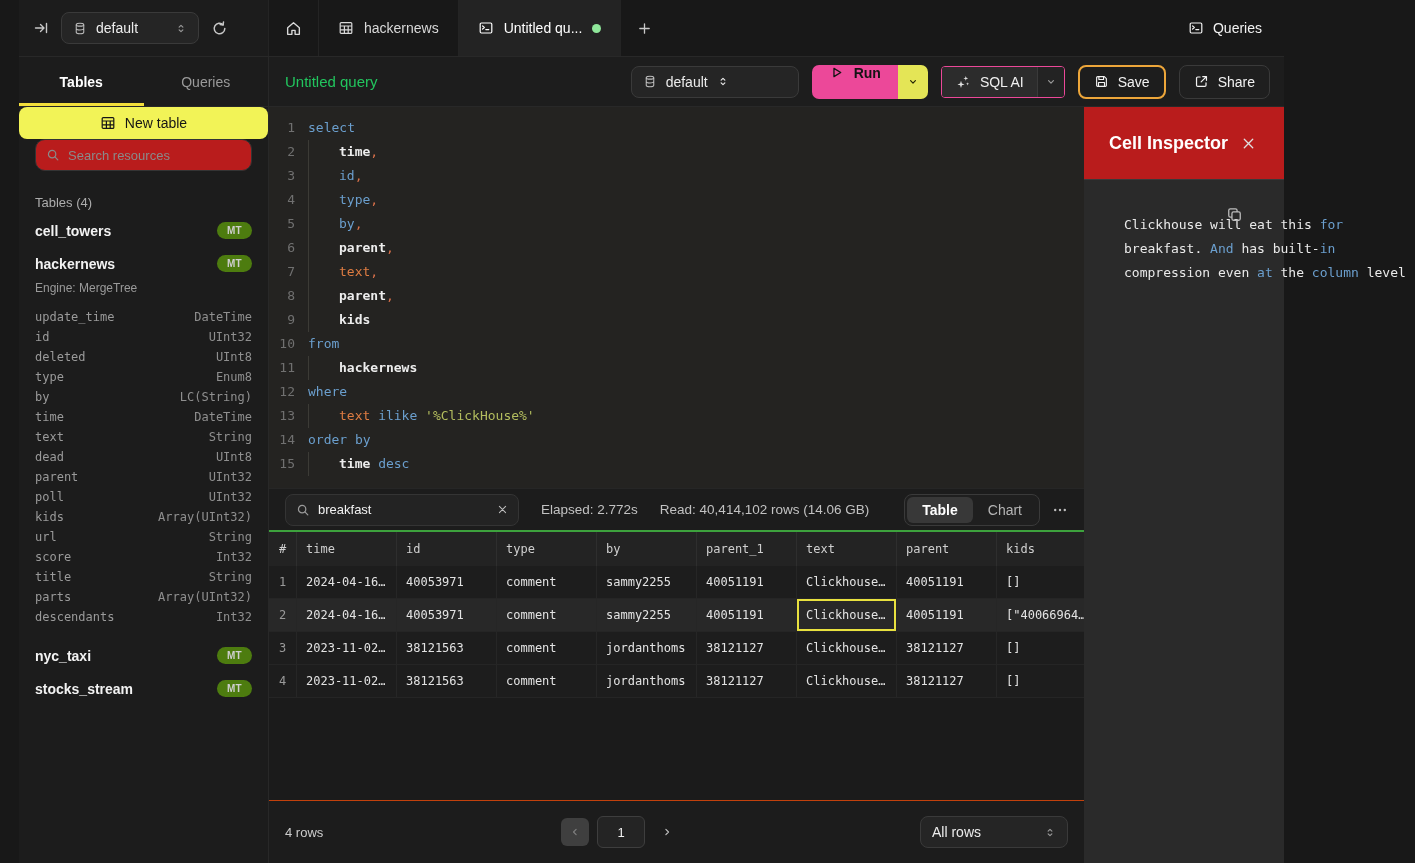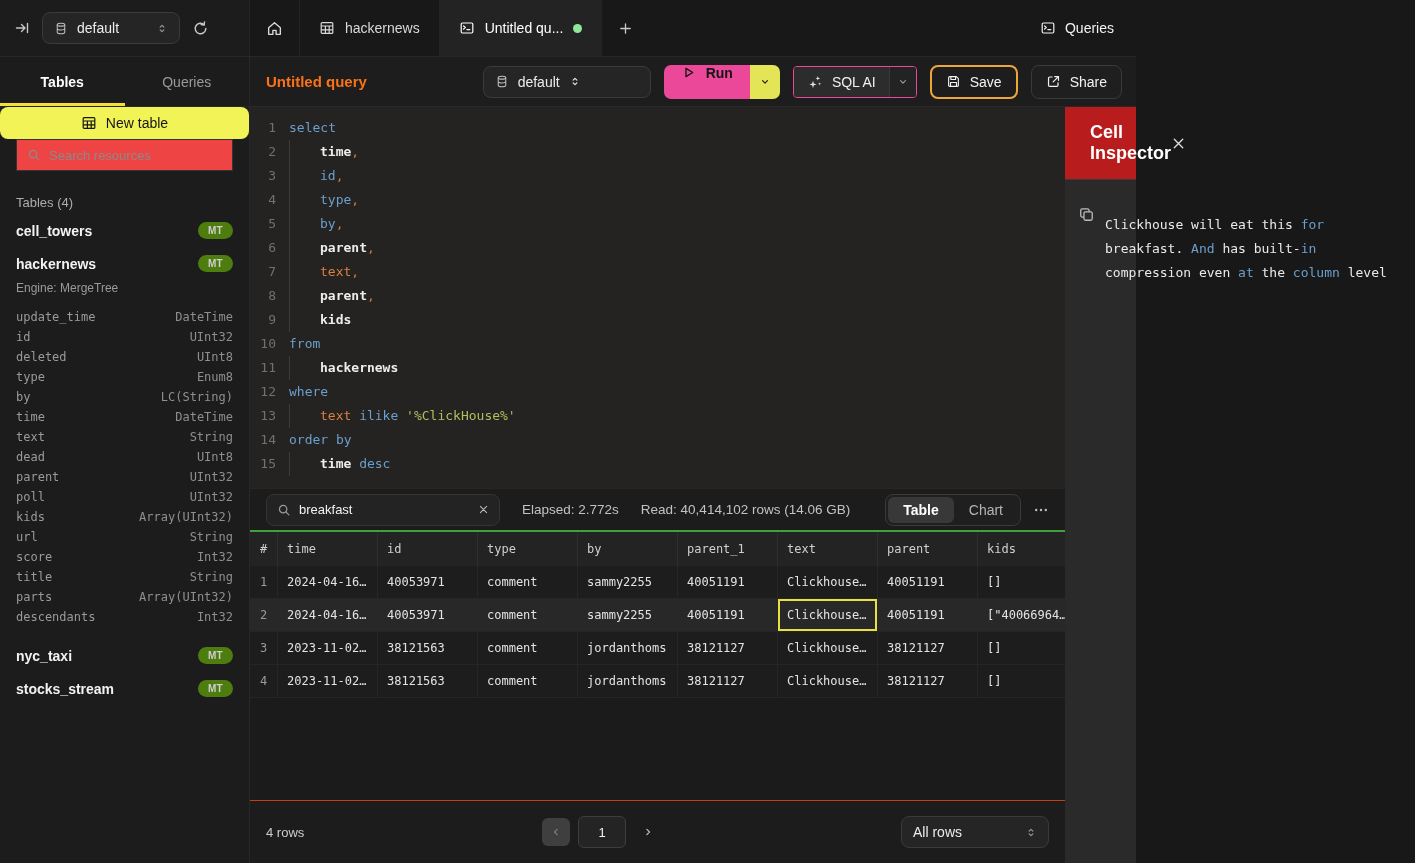--- a/index.html
+++ b/index.html
@@ -1,20 +1,20 @@
 <!DOCTYPE html>
 <html><head>
 <meta charset="utf-8">
 <style>
   * { margin:0; padding:0; box-sizing:border-box; }
   html,body { width:1415px; height:863px; overflow:hidden; }
   body { background:#181818; color:#ececec; font-family:"Liberation Sans",sans-serif; font-size:13px; }
   svg { display:block; flex:none; }
 
-  .app { width:1136px; height:863px; display:flex; flex-direction:column; }
+  .app { width:1284px; height:863px; display:flex; flex-direction:column;padding-left:19px; }
 
   
   .topbar { height:57px; display:flex; align-items:stretch; background:#181818; border-bottom:1px solid #282828; flex:none; }
   .topbar-left { width:250px; flex:none; background:#1c1c1c; display:flex; align-items:center; padding:0 14px; gap:12px; border-right:1px solid #242424; }
   .icon-btn { display:flex; align-items:center; justify-content:center; color:#c7c7c7; cursor:pointer; }
   .pill { display:flex; align-items:center; gap:9px; height:32px; padding:0 11px; border:1px solid #3a3a3a; border-radius:8px; background:#252525; color:#ececec; font-size:14px; }
   .db-pill { width:138px; }
   .db-pill .chev { margin-left:auto; color:#9a9a9a; }
   .tabs { display:flex; align-items:stretch; }
   .tab { display:flex; align-items:center; gap:10px; padding:0 19px; border-right:1px solid #242424; color:#d9d9d9; font-size:14px; cursor:pointer; }
@@ -28,36 +28,36 @@
   
   .app-body { flex:1; display:flex; min-height:0; }
 
   
   .sidebar { width:250px; flex:none; background:#1c1c1c; border-right:1px solid #282828; display:flex; flex-direction:column; overflow:hidden; }
   .side-tabs { height:50px; flex:none; display:flex; border-bottom:1px solid #282828; position:relative; }
   .side-tab { flex:1; display:flex; align-items:center; justify-content:center; font-size:14px; color:#9a9a9a; cursor:pointer; }
   .side-tab.active { color:#ffffff; font-weight:700; }
   .side-tab-underline { position:absolute; left:0; bottom:0; width:125px; height:3px; background:#f3df3b; }
   .newtable-btn { height:32px; flex:none; background:#f2f357; border-radius:8px; color:#151515; display:flex; align-items:center; justify-content:center; gap:9px; font-size:14px; font-weight:500; cursor:pointer; }
-  .search-box { margin:0 16px 10px; height:32px; flex:none; border:1px solid #343434; border-radius:0; background:#ef4444; display:flex; align-items:center; gap:8px; padding:0 10px; color:#8a8a8a; }
+  .search-box { margin:0 16px 10px; height:32px; flex:none; border:1px solid #343434; border-radius:10px; background:#b91c1c; display:flex; align-items:center; gap:8px; padding:0 10px; color:#8a8a8a; }
   .search-box input { border:0; outline:0; background:transparent; color:#e8e8e8; font-size:13px; width:100%; font-family:inherit; }
   .search-box input::placeholder { color:#8a8a8a; }
   .sect-label { padding:14px 16px 4px; color:#adadad; font-size:13px; }
   .tables-list { overflow:hidden; }
   .tbl-item { height:33px; display:flex; align-items:center; padding:0 16px; font-size:14px; font-weight:600; color:#f2f2f2; cursor:pointer; }
   .mt-badge { margin-left:auto; background:#4d7c0f; border-radius:10px; padding:3px 10px; font-size:10px; font-weight:700; color:#cfcfcf; letter-spacing:.3px; }
   .tbl-engine { padding:1px 16px 9px; font-size:12px; color:#9a9a9a; }
   .cols { padding:3px 16px 12px; }
   .col-row { height:20px; display:flex; align-items:center; justify-content:space-between; font-family:"DejaVu Sans Mono",monospace; font-size:12px; color:#9a9a9a; }
   .col-row .col-type { color:#8f8f8f; }
 
   
   .main { flex:1; display:flex; flex-direction:column; min-width:0; }
   .main-header { height:50px; flex:none; display:flex; align-items:center; background:#1d1d1d; border-bottom:1px solid #282828; padding:0 14px 0 16px; }
-  .main-title { font-size:15px; font-weight:700; color:#f97316; }
+  .main-title { font-size:15px; font-weight:400; color:#22c55e; }
   .header-controls { margin-left:auto; display:flex; align-items:center; gap:13px; }
   .hdr-db-pill { width:168px; }
   .run-btn { height:34px; border-radius:7px; overflow:hidden; display:flex; cursor:pointer; }
   .run-main { background:#ec4899; color:#141414; display:flex; align-items:flex-start; gap:10px; padding:0 17px; font-weight:700; font-size:14px; }
   .run-chev { width:30px; background:#e4e556; display:flex; align-items:center; justify-content:center; color:#242405; }
   .sqlai-btn { height:32px; display:flex; border:1px solid #ec4899; border-radius:4px; overflow:hidden; cursor:pointer; }
   .sqlai-main { display:flex; align-items:center; gap:9px; padding:0 13px; background:#2c2c2c; font-size:14px; color:#f0f0f0; }
   .sqlai-chev { width:27px; display:flex; align-items:center; justify-content:center; background:#232323; border-left:1px solid #3a3a3a; color:#9a9a9a; }
   .save-btn { height:34px; display:flex; align-items:center; gap:9px; padding:0 14px; border:2px solid #eda63a; border-radius:8px; background:#1d1d1d; font-size:14px; color:#f2f2f2; cursor:pointer; }
   .share-btn { height:34px; display:flex; align-items:center; gap:9px; padding:0 14px; border:1px solid #3a3a3a; border-radius:8px; background:#1f1f1f; font-size:14px; color:#f2f2f2; cursor:pointer; }

